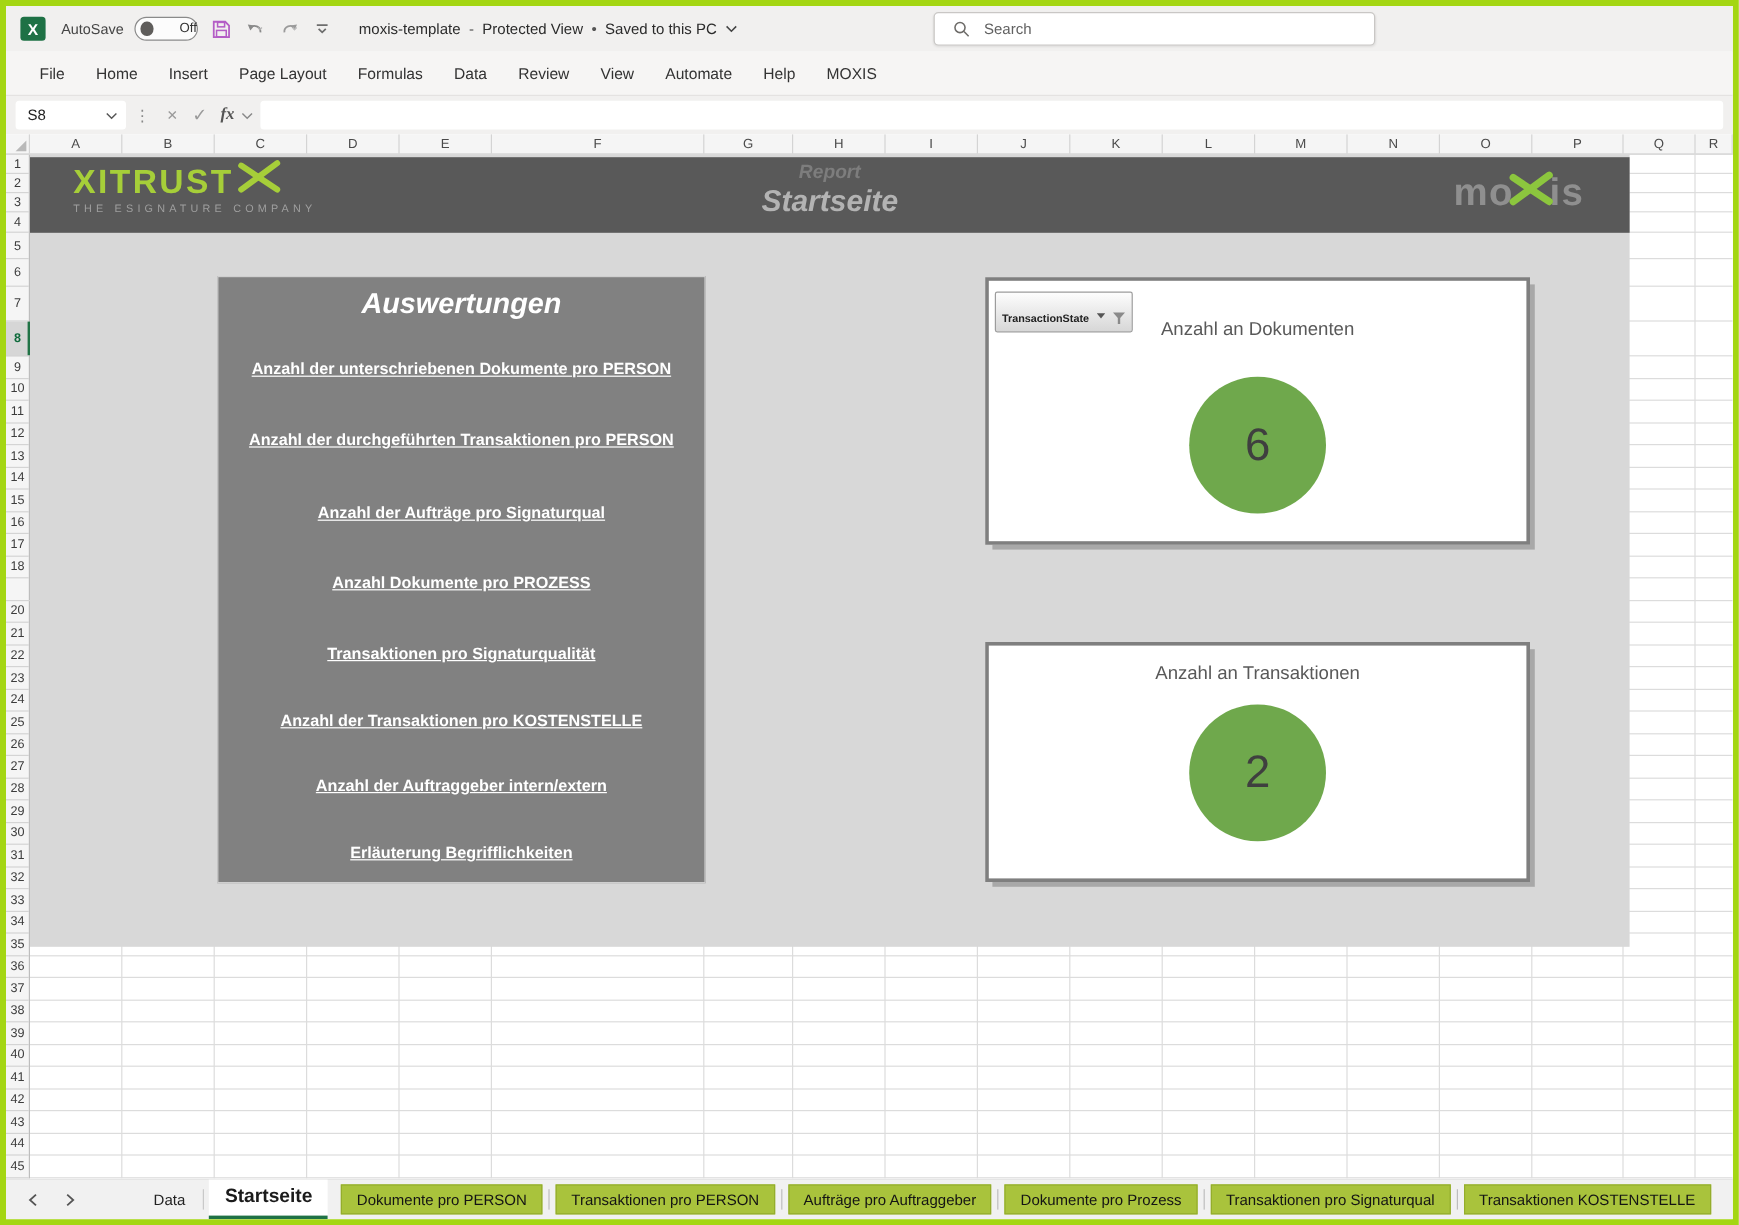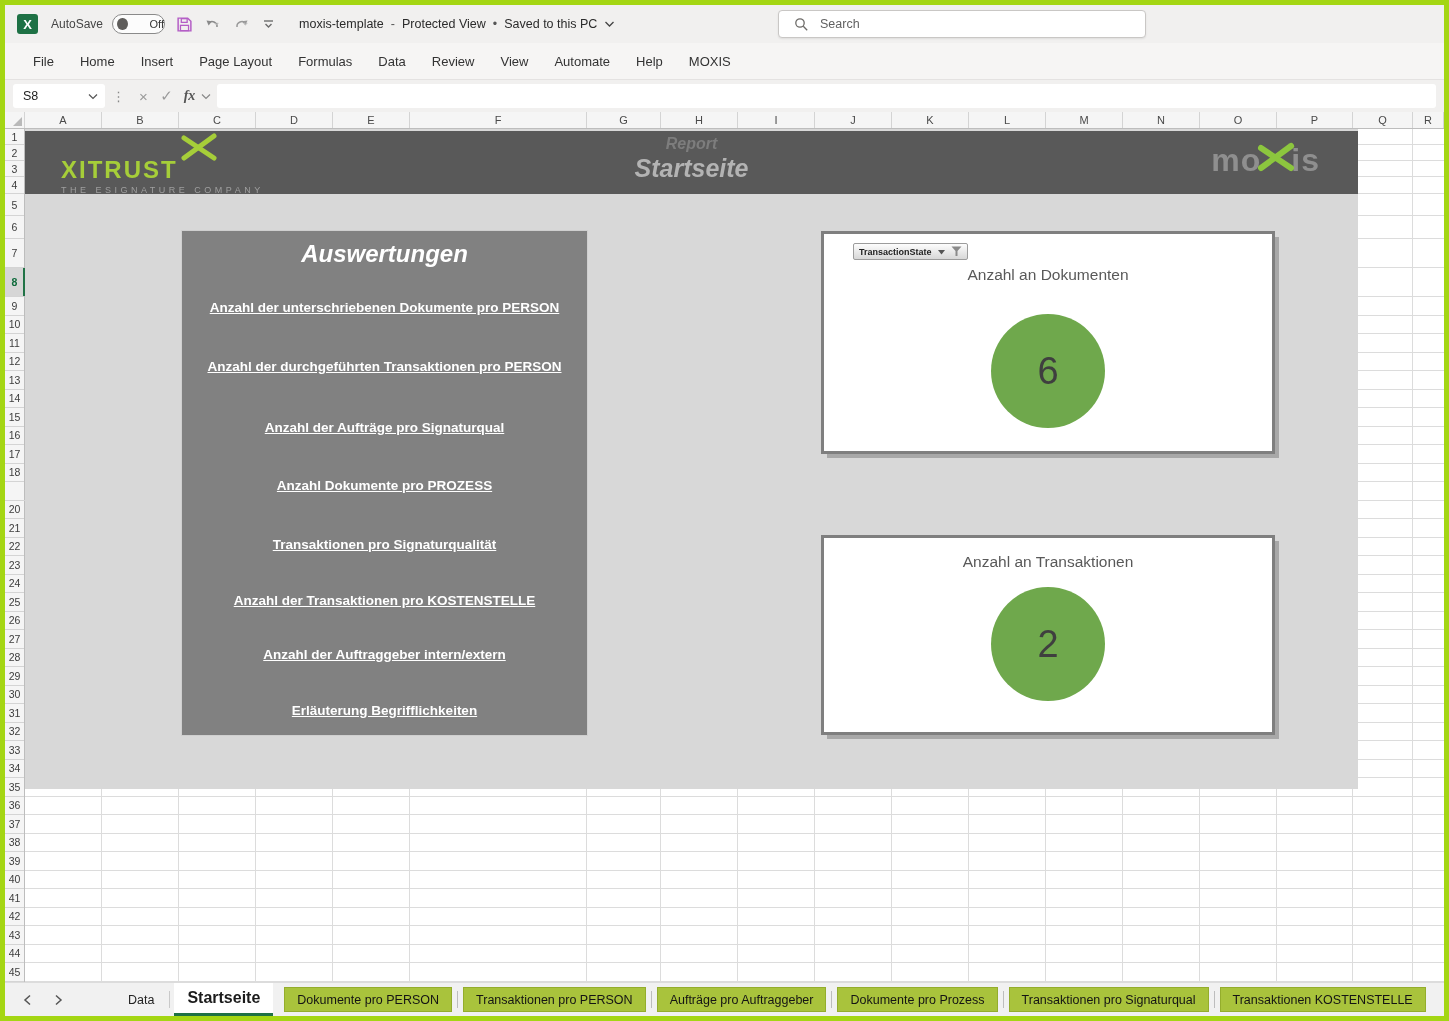--- a/index.html
+++ b/index.html
@@ -44,21 +44,21 @@
   .rowh.sel:after { content:""; position:absolute; right:-1px; top:0; bottom:0; width:2px; background:#217346; }
   .cells { position:absolute; left:20px; top:0; right:0; bottom:0; overflow:hidden; background:#fff; }
   .vline { position:absolute; top:0; bottom:0; width:1px; background:#dcdcdc; }
   .hline { position:absolute; left:0; right:0; height:1px; background:#dcdcdc; }
   .content-bg { position:absolute; left:0; top:0; width:1333px; height:660px; background:#d8d8d8; }
 
   
   .banner { position:absolute; left:0; top:2px; width:1333px; height:63px; background:#595959; }
   .xitrust { position:absolute; left:36px; top:7px; }
   .xi-row { display:flex; align-items:flex-start; }
-  .xi-text { font-size:24px; font-weight:bold; color:#A6CE39; letter-spacing:2px; line-height:1;margin-top:20px; }
+  .xi-text { font-size:28px; font-weight:bold; color:#A6CE39; letter-spacing:2px; line-height:1; }
   .xi-x { margin-left:2px; margin-top:-6px; }
   .xi-sub { font-size:9px; color:#9f9f9f; letter-spacing:3.5px; margin-top:3px; }
   .banner-center { position:absolute; left:0; right:0; top:4px; text-align:center; font-style:italic; font-weight:bold; }
   .report { font-size:16px; color:#7d7d7d; }
   .sheet-title { font-size:25px; color:#b3b3b3; margin-top:1px; }
   .moxis { position:absolute; right:38px; top:12px; display:flex; align-items:center; font-weight:bold; font-size:32px; color:#8f8f8f; line-height:1; }
   .moxis span { letter-spacing:1px; }
   .moxis svg { margin:0 -5px; position:relative; top:-2px; }
 
   
@@ -69,21 +69,21 @@
   
   .card { position:absolute; left:796px; width:454px; background:#fff; border:3px solid #7f7f7f; box-shadow:5px 5px 0 -1px #a8a8a8; }
   .card1 { top:102px; height:223px; }
   .card2 { top:406px; height:200px; }
   .card-title { text-align:center; color:#595959; font-size:15.5px; }
   .card1 .card-title { margin-top:32px; }
   .card2 .card-title { margin-top:15px; }
   .kpi { position:absolute; left:50%; transform:translateX(-50%); width:114px; height:114px; border-radius:50%; background:#6FA84C; display:flex; align-items:center; justify-content:center; font-size:38px; color:#3f3f3f; }
   .card1 .kpi { top:80px; }
   .card2 .kpi { top:49px; }
-  .slicer { position:absolute; left:5px; top:9px; height:17px; padding:0 5px; display:flex; align-items:center; gap:5px; font-size:9px; font-weight:bold; color:#222; background:linear-gradient(#fdfdfd,#d7d7d7); border:1px solid #9c9c9c; border-radius:2px; cursor:pointer;margin-left:24px; }
+  .slicer { position:absolute; left:5px; top:9px; height:17px; padding:16px 5px; display:flex; gap:5px; font-size:9px; font-weight:bold; color:#222; background:linear-gradient(#fdfdfd,#d7d7d7); border:1px solid #9c9c9c; border-radius:2px; cursor:pointer; }
 
   
   .tabbar { height:34px; background:#f1f1f1; display:flex; align-items:center; border-top:1px solid #dcdcdc; }
   .nav { width:18px; height:18px; margin-left:13px; display:flex; align-items:center; justify-content:center; cursor:pointer; }
   .tab.plain { margin-left:46px; padding:0 15px; font-size:12.5px; color:#222; height:100%; display:flex; align-items:center; cursor:pointer; }
   .tabdiv { width:1px; height:17px; background:#c9c9c9; }
   .tab.active { background:#fff; font-weight:bold; border-bottom:3px solid #1e7145; height:100%; padding:0 13px; display:flex; align-items:center; color:#1b1b1b; margin-left:4px; cursor:pointer; }
   .greens { display:flex; align-items:center; margin-left:9px; }
   .gtab { height:25px; margin:0 2px; padding:0 12px; background:#A9C33C; display:flex; align-items:center; font-size:12.5px; color:#141414; border:1px solid #94ad2c; cursor:pointer; white-space:nowrap; }
   .gsep { width:1px; height:17px; background:#bdbdbd; margin:0 3px; }

